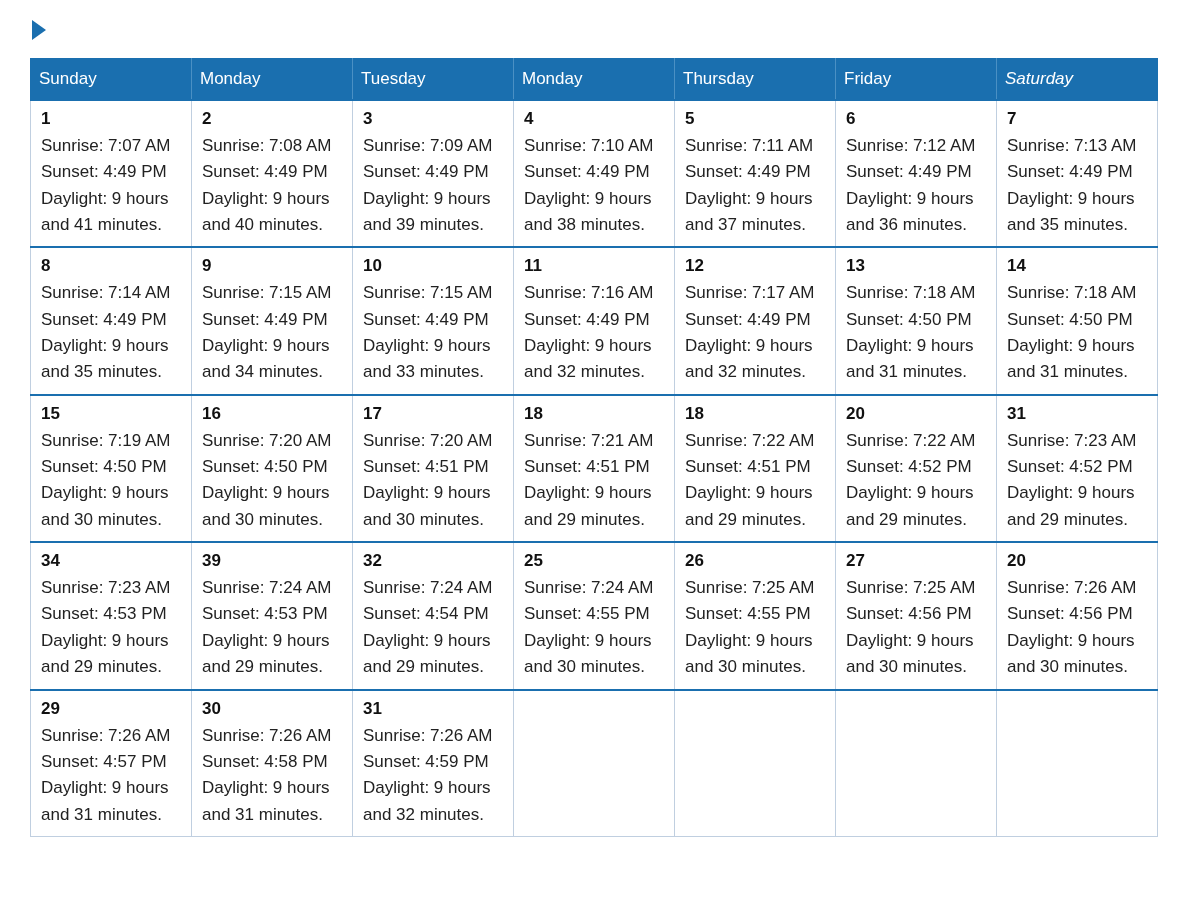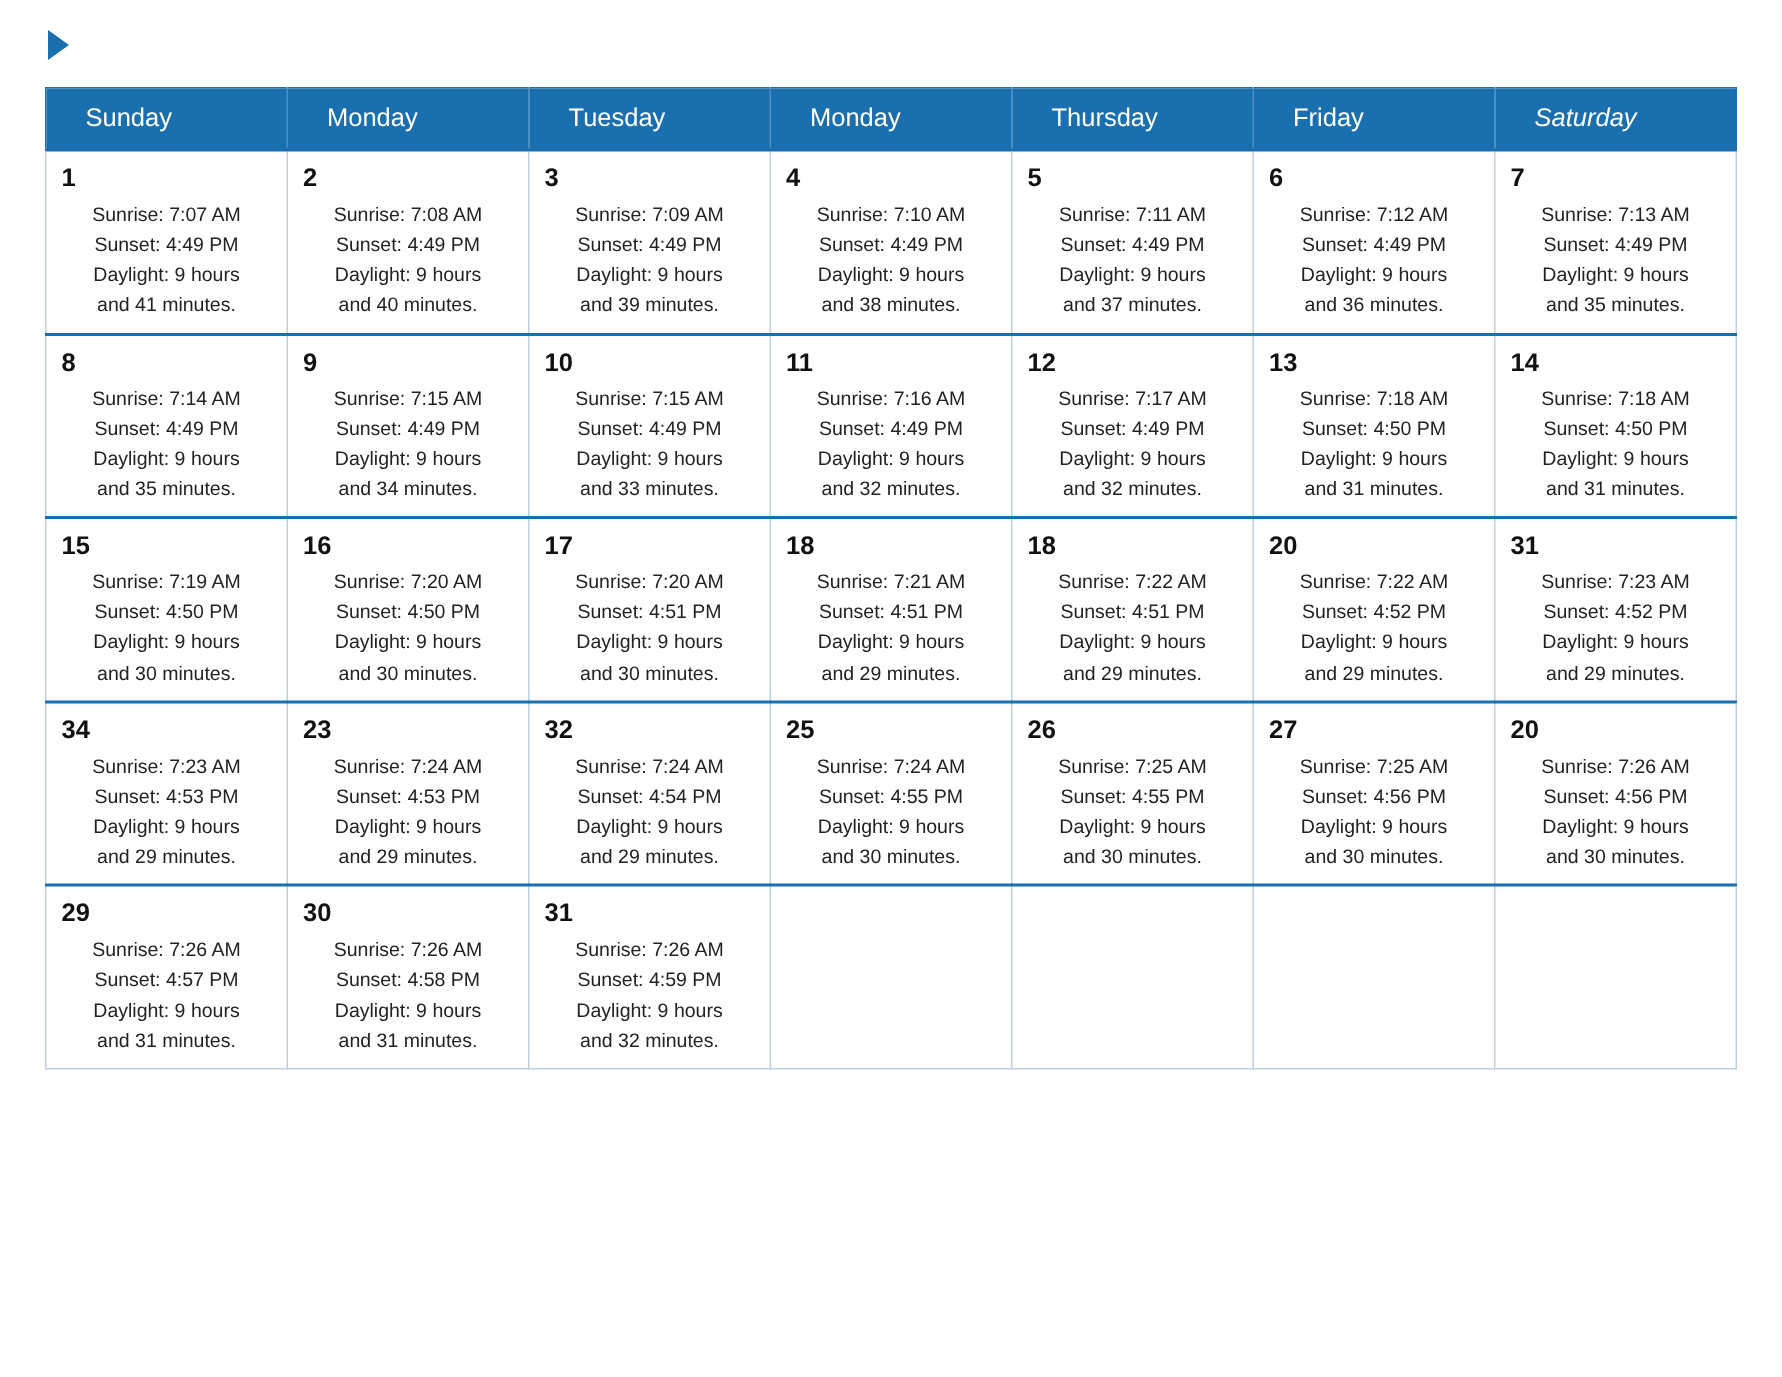--- a/index.html
+++ b/index.html
@@ -61,21 +61,21 @@
     }
     .calendar {
       width: 100%;
       border-collapse: collapse;
       border: 1.5px solid #1a6faf;
     }
     .calendar th {
       background-color: #1a6faf;
       color: #fff;
       text-align: left;
-      padding: 10px 26px;
+      padding: 10px 8px;
       font-size: 17px;
       font-weight: normal;
       border-right: 1px solid #4a90c4;
     }
     .calendar th:last-child { border-right: none; font-style: italic; }
     .calendar td {
       vertical-align: top;
       border: 1px solid #c0cfe0;
       padding: 8px 10px;
       width: 14.28%;
@@ -84,24 +84,23 @@
     .calendar tr { border-bottom: 2px solid #1a6faf; }
     .calendar tbody tr:last-child { border-bottom: none; }
     .day-num {
       font-size: 17px;
       font-weight: bold;
       color: #111;
       display: block;
       margin-bottom: 4px;
     }
     .day-info {
-      font-size: 13px;
+      font-size: 17px;
       color: #222;
       line-height: 1.55;
-      text-align: center;
     }
     .empty { background: #fff; }
   </style>
 </head>
 <body>
 
 <div class="header">
   <div class="logo">
     <div class="logo-text">
       <span class="logo-general"></span>
@@ -219,21 +218,21 @@
           <span class="day-num">31</span>
           <div class="day-info">Sunrise: 7:23 AM<br>Sunset: 4:52 PM<br>Daylight: 9 hours<br>and 29 minutes.</div>
         </td>
       </tr>
       <tr>
         <td>
           <span class="day-num">34</span>
           <div class="day-info">Sunrise: 7:23 AM<br>Sunset: 4:53 PM<br>Daylight: 9 hours<br>and 29 minutes.</div>
         </td>
         <td>
-          <span class="day-num">23</span>
+          <span class="day-num">39</span>
           <div class="day-info">Sunrise: 7:24 AM<br>Sunset: 4:53 PM<br>Daylight: 9 hours<br>and 29 minutes.</div>
         </td>
         <td>
           <span class="day-num">32</span>
           <div class="day-info">Sunrise: 7:24 AM<br>Sunset: 4:54 PM<br>Daylight: 9 hours<br>and 29 minutes.</div>
         </td>
         <td>
           <span class="day-num">25</span>
           <div class="day-info">Sunrise: 7:24 AM<br>Sunset: 4:55 PM<br>Daylight: 9 hours<br>and 30 minutes.</div>
         </td>

